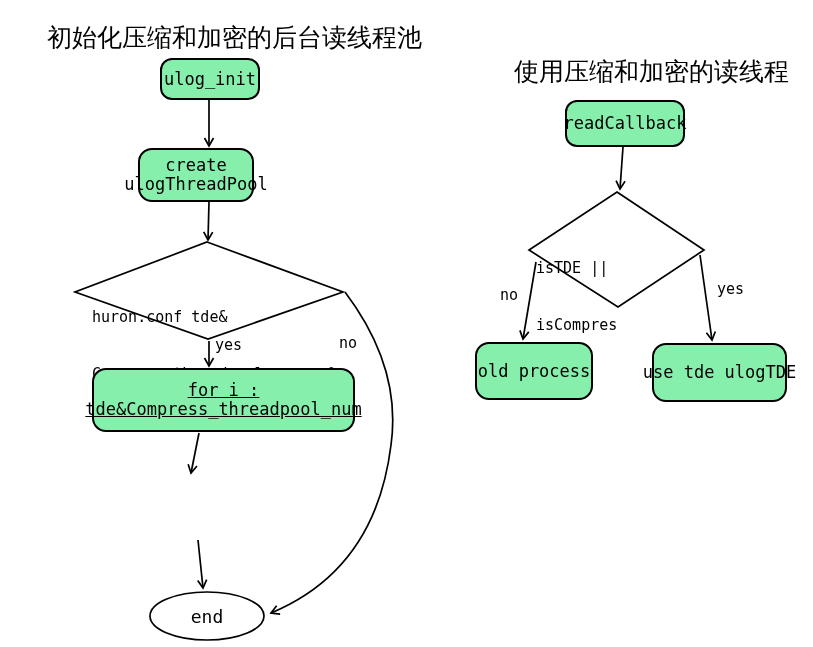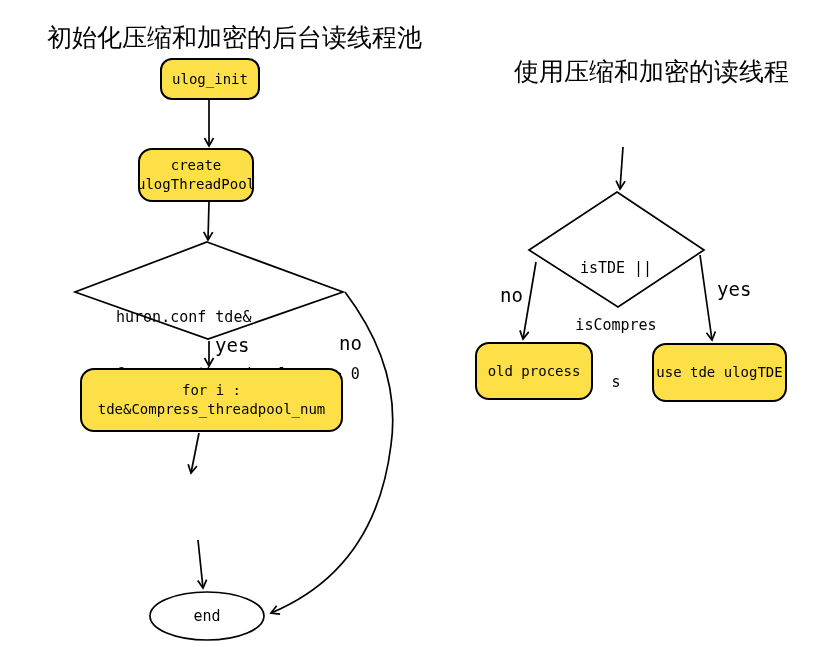--- a/index.html
+++ b/index.html
@@ -15,40 +15,40 @@
   .edges { position:absolute; left:0; top:0; }
   .title {
     position:absolute;
     font-family:"DejaVu Sans","Liberation Sans",sans-serif;
     font-size:25px; font-weight:400;
     color:#000000; white-space:nowrap;
   }
   .node {
     position:absolute;
     border:2px solid #000000; border-radius:14px;
-    background:#fde047;
+    background:#86efac;
     display:flex; flex-direction:column;
     align-items:center; justify-content:center;
-    font-size:14px; line-height:19px;
+    font-size:17px; line-height:19px;
     text-align:center; white-space:pre;
   }
   .node .nl { white-space:pre; }
   .dtext {
     position:absolute;
     font-size:15px; line-height:19px; white-space:pre;
   }
-  .dtext.center { text-align:center; }
+  .dtext.center { }
   .edge-label {
     position:absolute;
-    font-size:19px; line-height:15px; white-space:pre;
+    font-size:15px; line-height:15px; white-space:pre;
   }
   .end-text {
     position:absolute;
     display:flex; align-items:center; justify-content:center;
-    font-size:15px;
+    font-size:18px;
   }
 </style>
 </head>
 <body>
 
 <div class="canvas">
 
   <svg class="edges" width="813" height="647" viewBox="0 0 813 647">
     <defs>
       <marker id="ah" markerUnits="userSpaceOnUse" markerWidth="16" markerHeight="16" viewBox="0 0 16 16" refX="11" refY="8" orient="auto">
@@ -76,36 +76,39 @@
 
   <div class="node" style="left:160px; top:58px; width:100px; height:42px; border-radius:12px;">
     <div class="nl">ulog_init</div>
   </div>
 
   <div class="node" style="left:138px; top:148px; width:116px; height:54px;">
     <div class="nl">create</div>
     <div class="nl">ulogThreadPool</div>
   </div>
 
-  <div class="dtext" style="left:116px; top:270px;">
+  <div class="dtext" style="left:92px; top:270px;">
     <div>huron.conf tde&amp;</div>
     <div>Compress_threadpool_num &gt; 0</div>
   </div>
 
   <div class="edge-label" style="left:215px; top:338px;">yes</div>
   <div class="edge-label" style="left:339px; top:336px;">no</div>
 
-  <div class="node" style="left:80px; top:368px; width:263px; height:64px;">
+  <div class="node" style="left:92px; top:368px; width:263px; height:64px;text-decoration:underline;">
     <div class="nl">for i :</div>
     <div class="nl">tde&amp;Compress_threadpool_num</div>
   </div>
 
 
   <div class="end-text" style="left:150px; top:592px; width:114px; height:48px;">end</div>
 
+  <div class="node" style="left:565px; top:100px; width:120px; height:47px; border-radius:12px;">
+    <div class="nl">readCallback</div>
+  </div>
 
   <div class="dtext center" style="left:536px; top:221px; width:160px;">
     <div>isTDE ||</div>
     <div>isCompres</div>
     <div>s</div>
   </div>
 
   <div class="edge-label" style="left:500px; top:288px;">no</div>
   <div class="edge-label" style="left:717px; top:282px;">yes</div>
 

